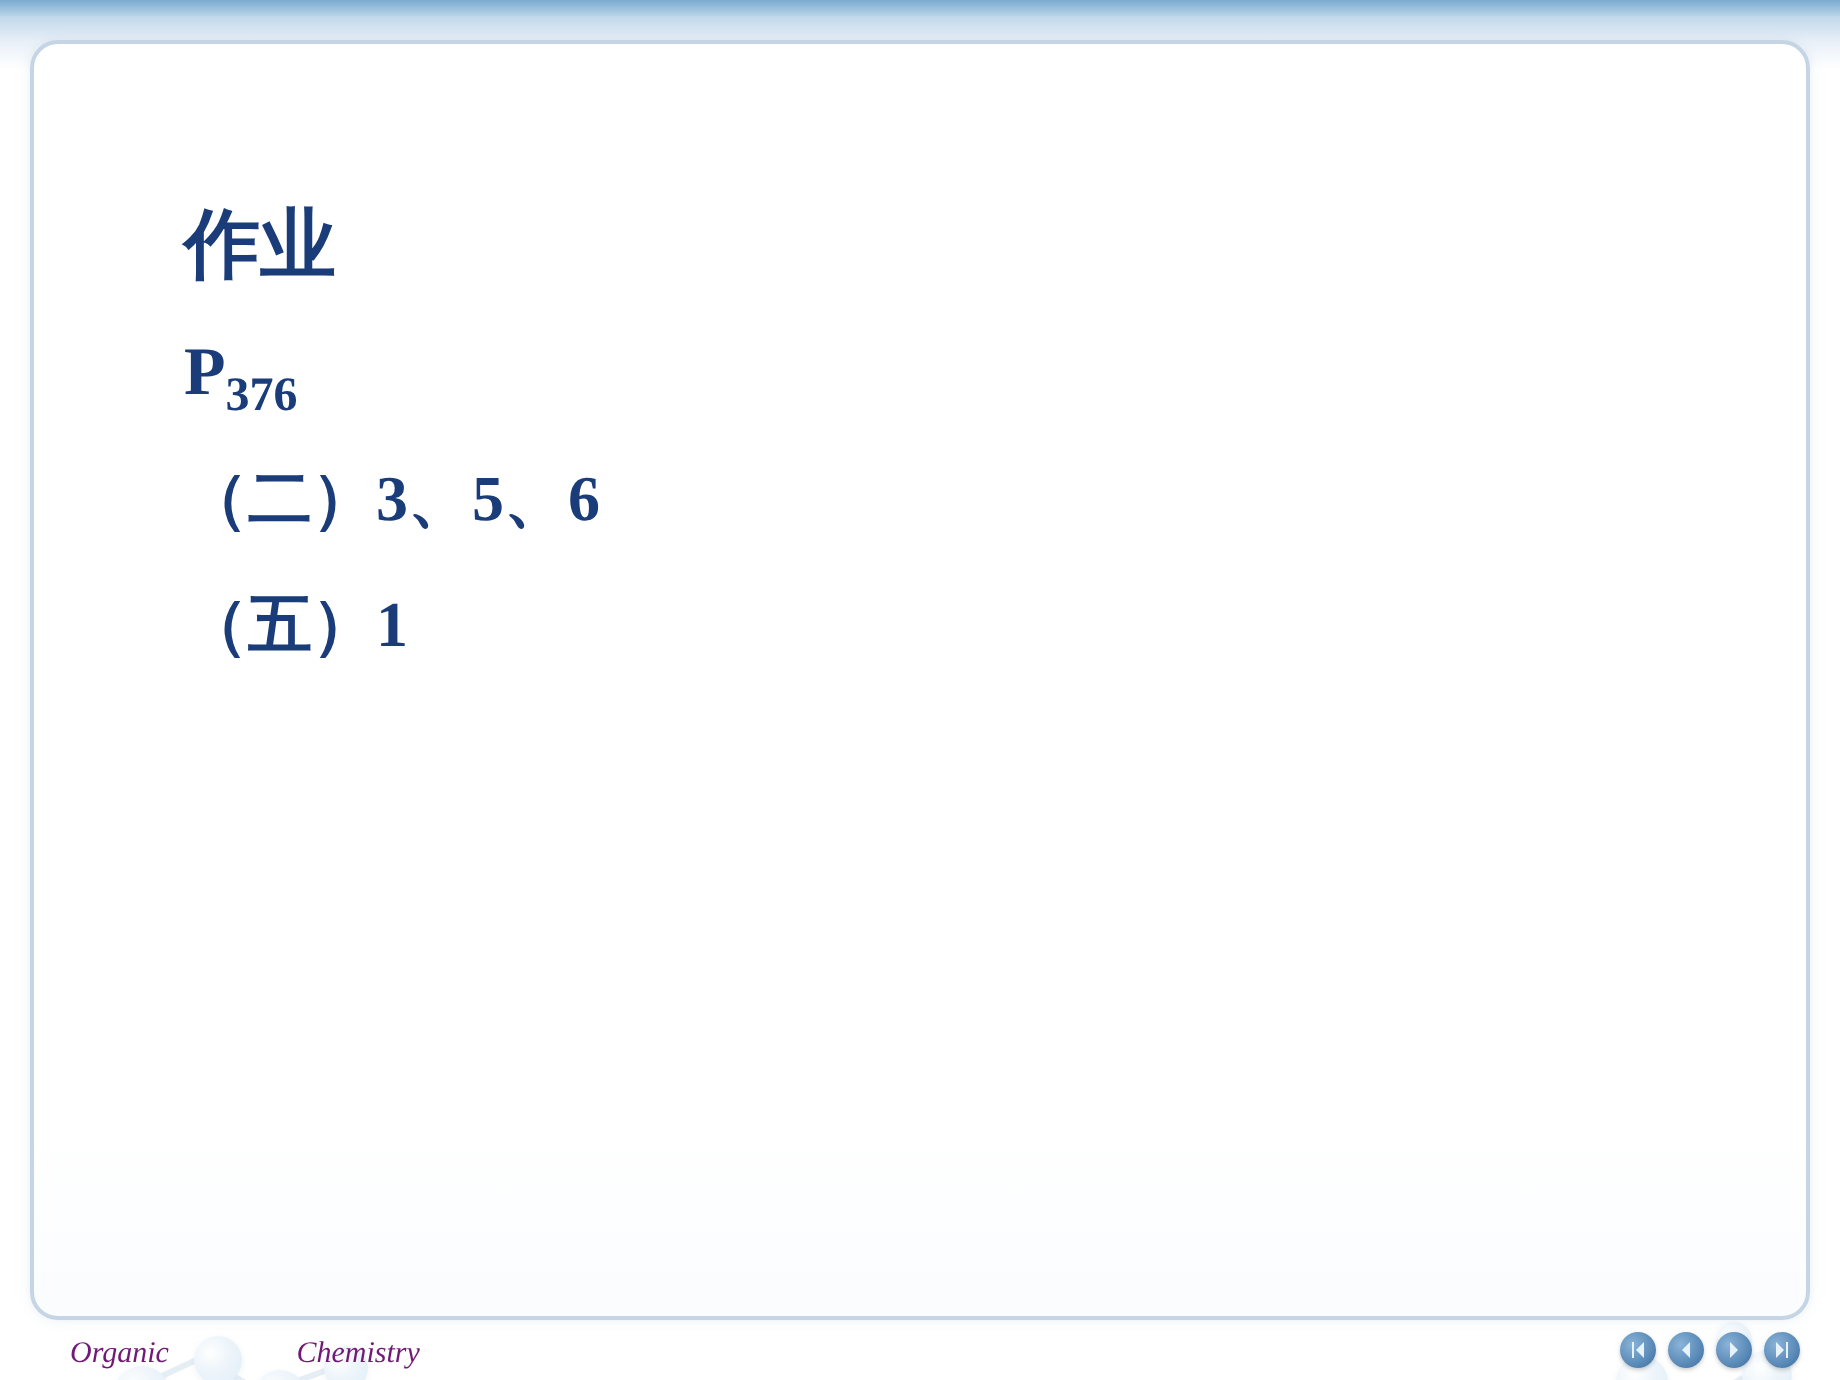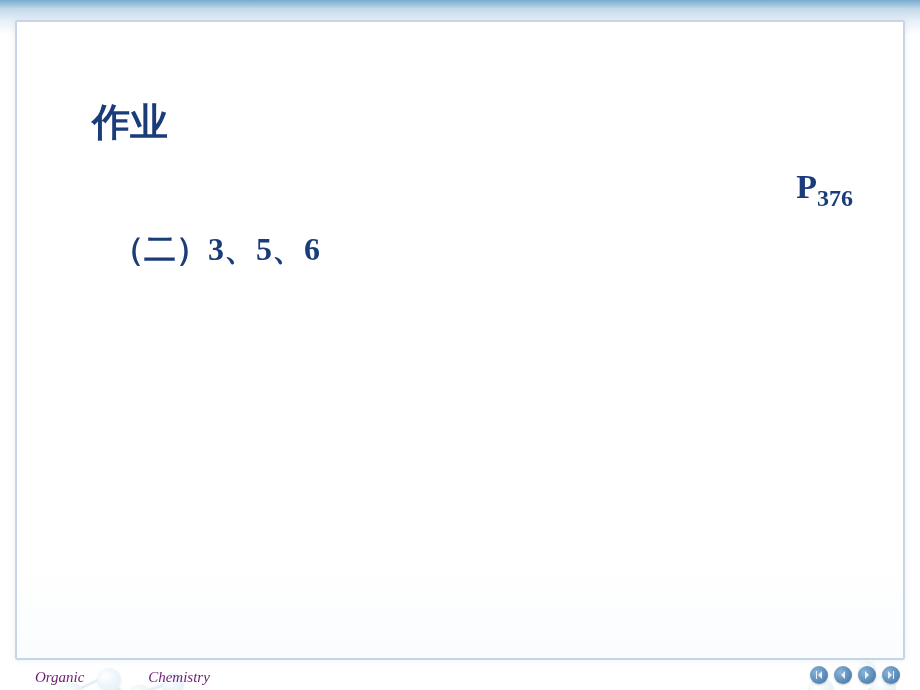--- a/index.html
+++ b/index.html
@@ -23,21 +23,21 @@
       height: 8px;
       background: linear-gradient(to bottom, #7aaad0 0%, #b8d4e8 100%);
     }
     .slide-frame {
       position: absolute;
       top: 20px;
       left: 15px;
       right: 15px;
       bottom: 30px;
       border: 2px solid #c5d5e5;
-      border-radius: 2px;
+      border-radius: 14px;
       background: linear-gradient(to bottom, #ffffff 0%, #ffffff 85%, #fafcfe 100%);
       box-shadow: 0 0 6px rgba(180, 200, 220, 0.3);
     }
     .content {
       position: absolute;
       top: 75px;
       left: 75px;
       right: 50px;
     }
     .homework-title {
@@ -45,34 +45,32 @@
       font-size: 38px;
       font-weight: bold;
       margin-bottom: 20px;
     }
     .page-ref {
       color: #1a3d7a;
       font-size: 34px;
       font-weight: bold;
       font-family: "Times New Roman", serif;
       margin-bottom: 15px;
-      text-align: right;
     }
     .page-ref .page-letter {
       font-size: 34px;
     }
     .page-ref .page-num {
       font-size: 24px;
       vertical-align: sub;
     }
     .assignment-line {
       color: #1a3d7a;
       font-size: 32px;
       font-weight: bold;
-      margin-left: 20px;
       margin-bottom: 18px;
       line-height: 1.4;
     }
     .assignment-line .cjk {
       font-family: "SimSun", "宋体", serif;
     }
     .assignment-line .latin {
       font-family: "Times New Roman", serif;
     }
     .molecule-decoration {
@@ -150,20 +148,23 @@
 <div class="slide-frame">
 
   <div class="content">
     <div class="homework-title">作业</div>
     <div class="page-ref">
       <span class="page-letter">P</span><span class="page-num">376</span>
     </div>
     <div class="assignment-line">
       <span class="cjk">（二）</span><span class="latin">3、5、6</span>
     </div>
+    <div class="assignment-line">
+      <span class="cjk">（五）</span><span class="latin">1</span>
+    </div>
   </div>
 
   <div class="molecule-decoration">
     <div class="molecule-left">
       <div class="bond" style="width:40px; left:20px; top:40px; transform:rotate(-25deg);"></div>
       <div class="bond" style="width:35px; left:55px; top:25px; transform:rotate(30deg);"></div>
       <div class="bond" style="width:38px; left:85px; top:42px; transform:rotate(-20deg);"></div>
 
       <div class="atom" style="width:28px; height:28px; left:10px; top:30px;"></div>
       <div class="atom" style="width:24px; height:24px; left:50px; top:15px;"></div>

